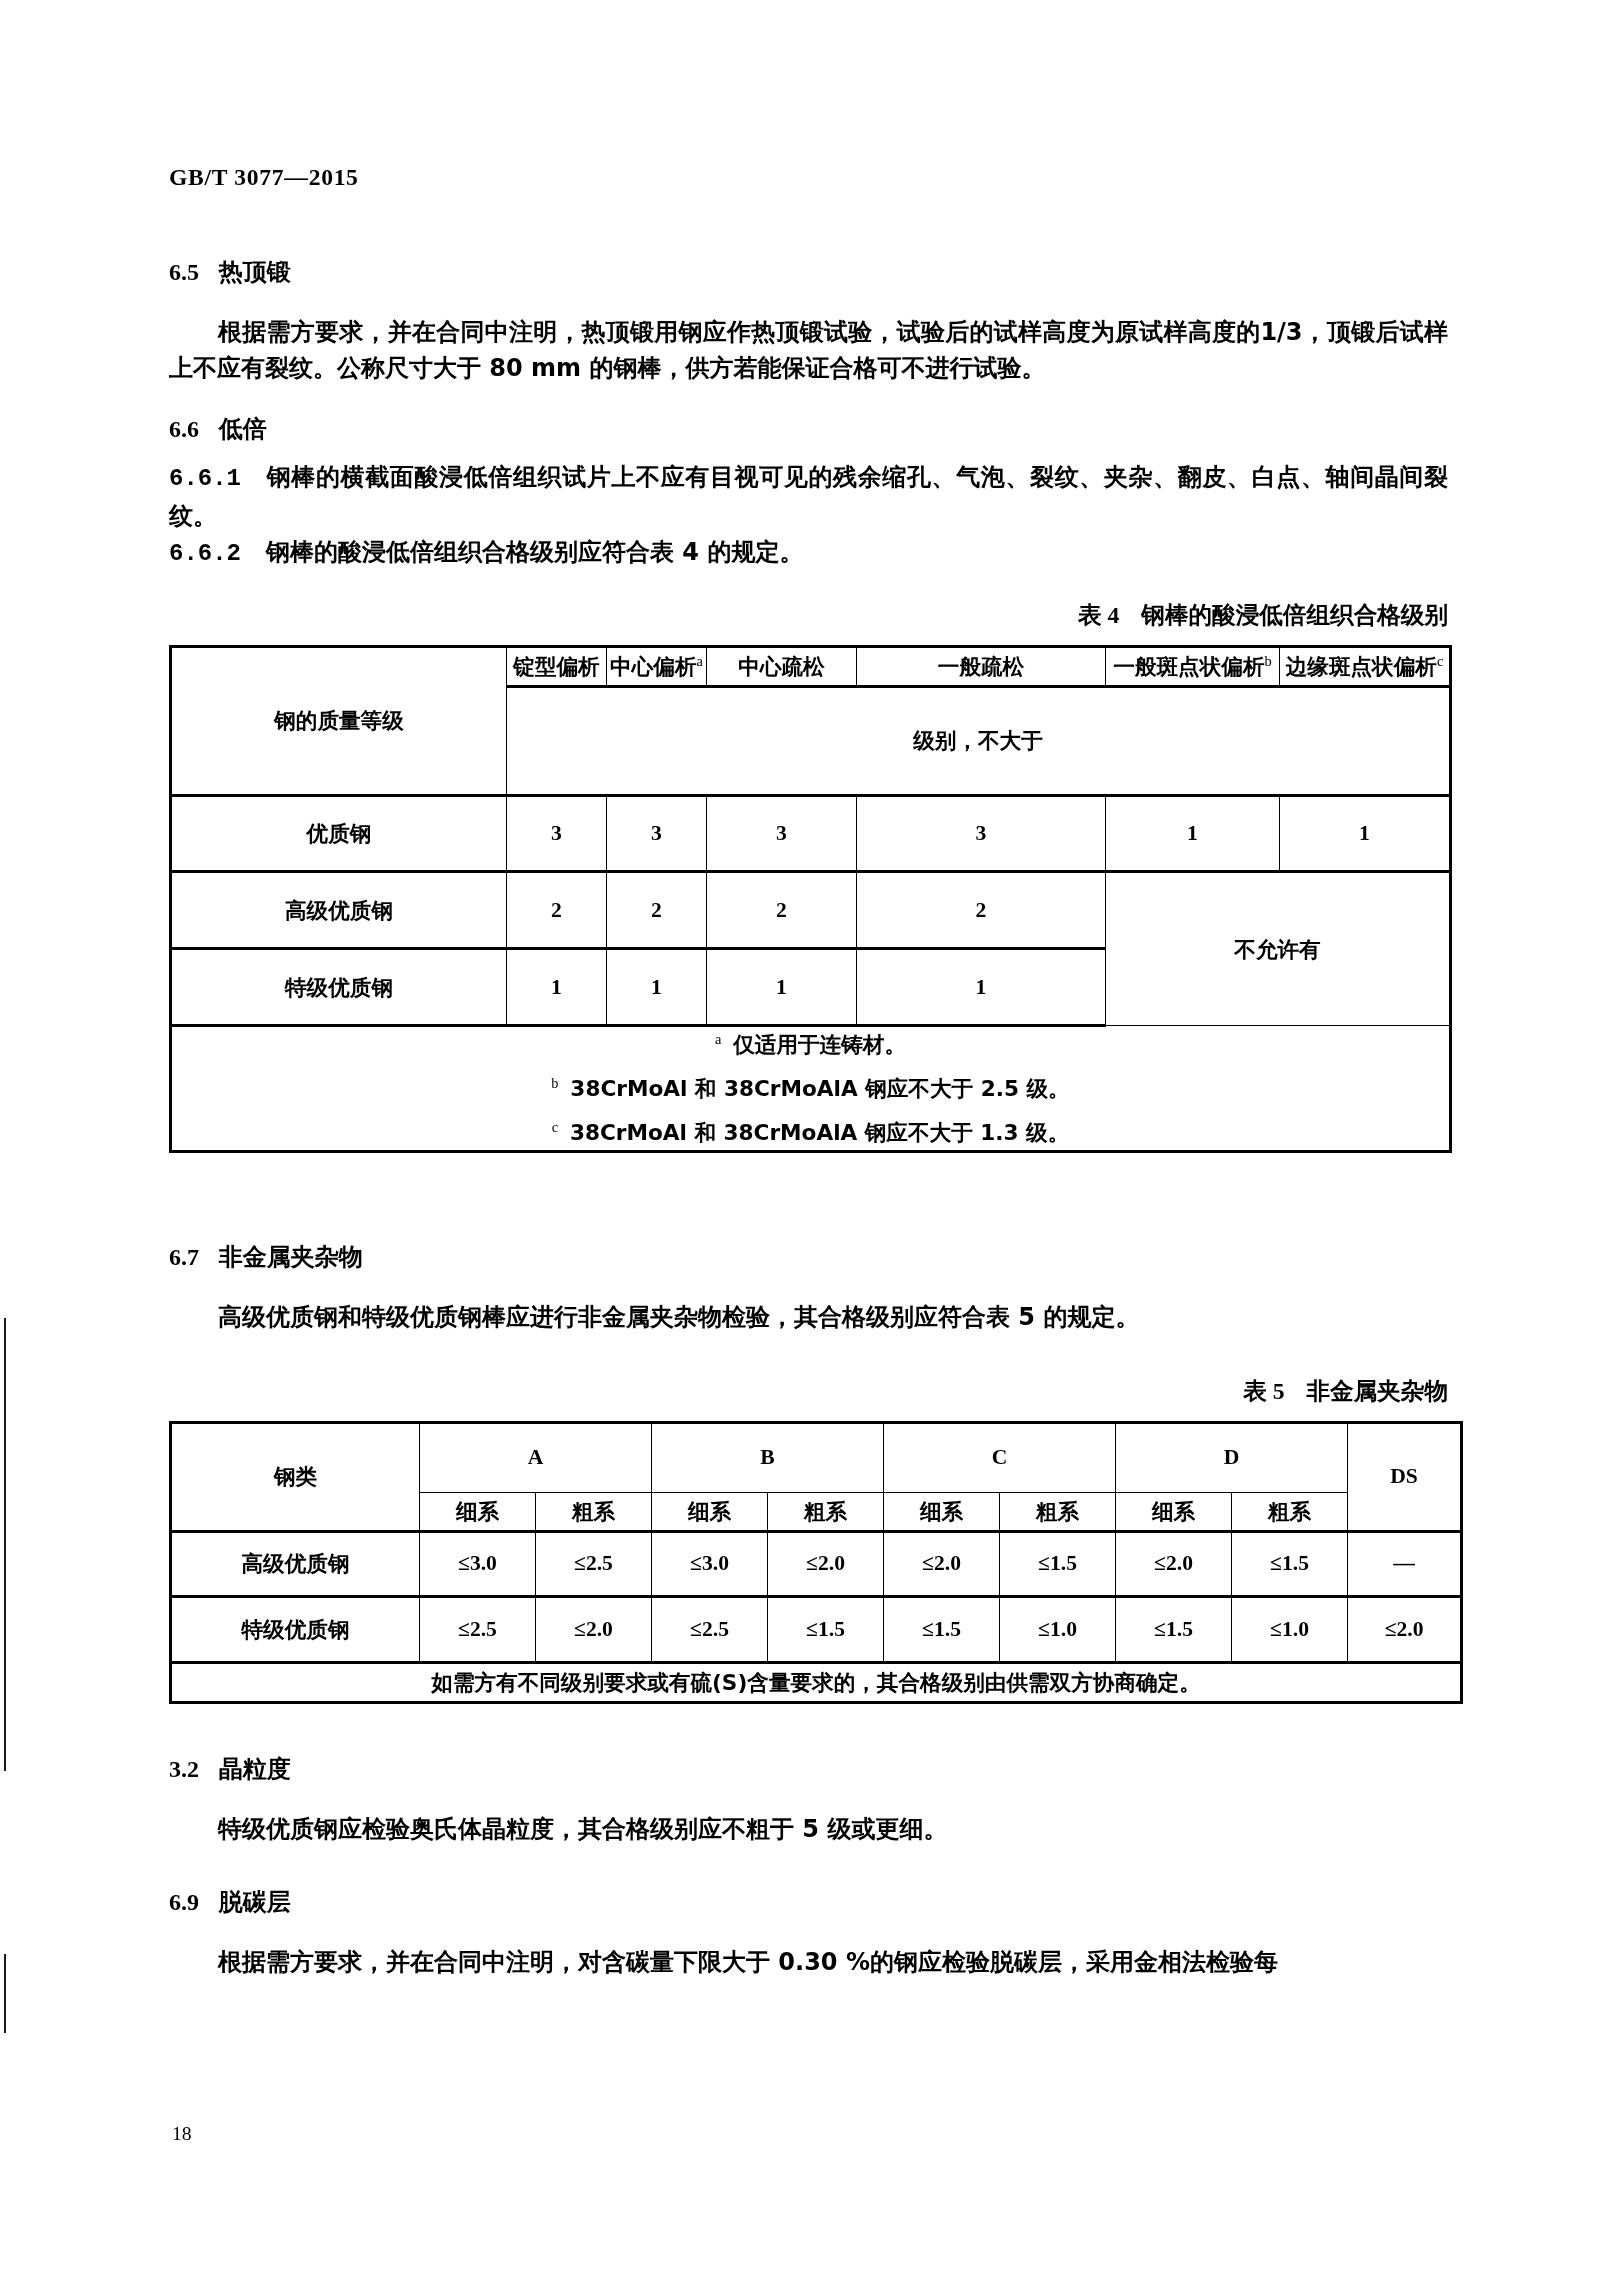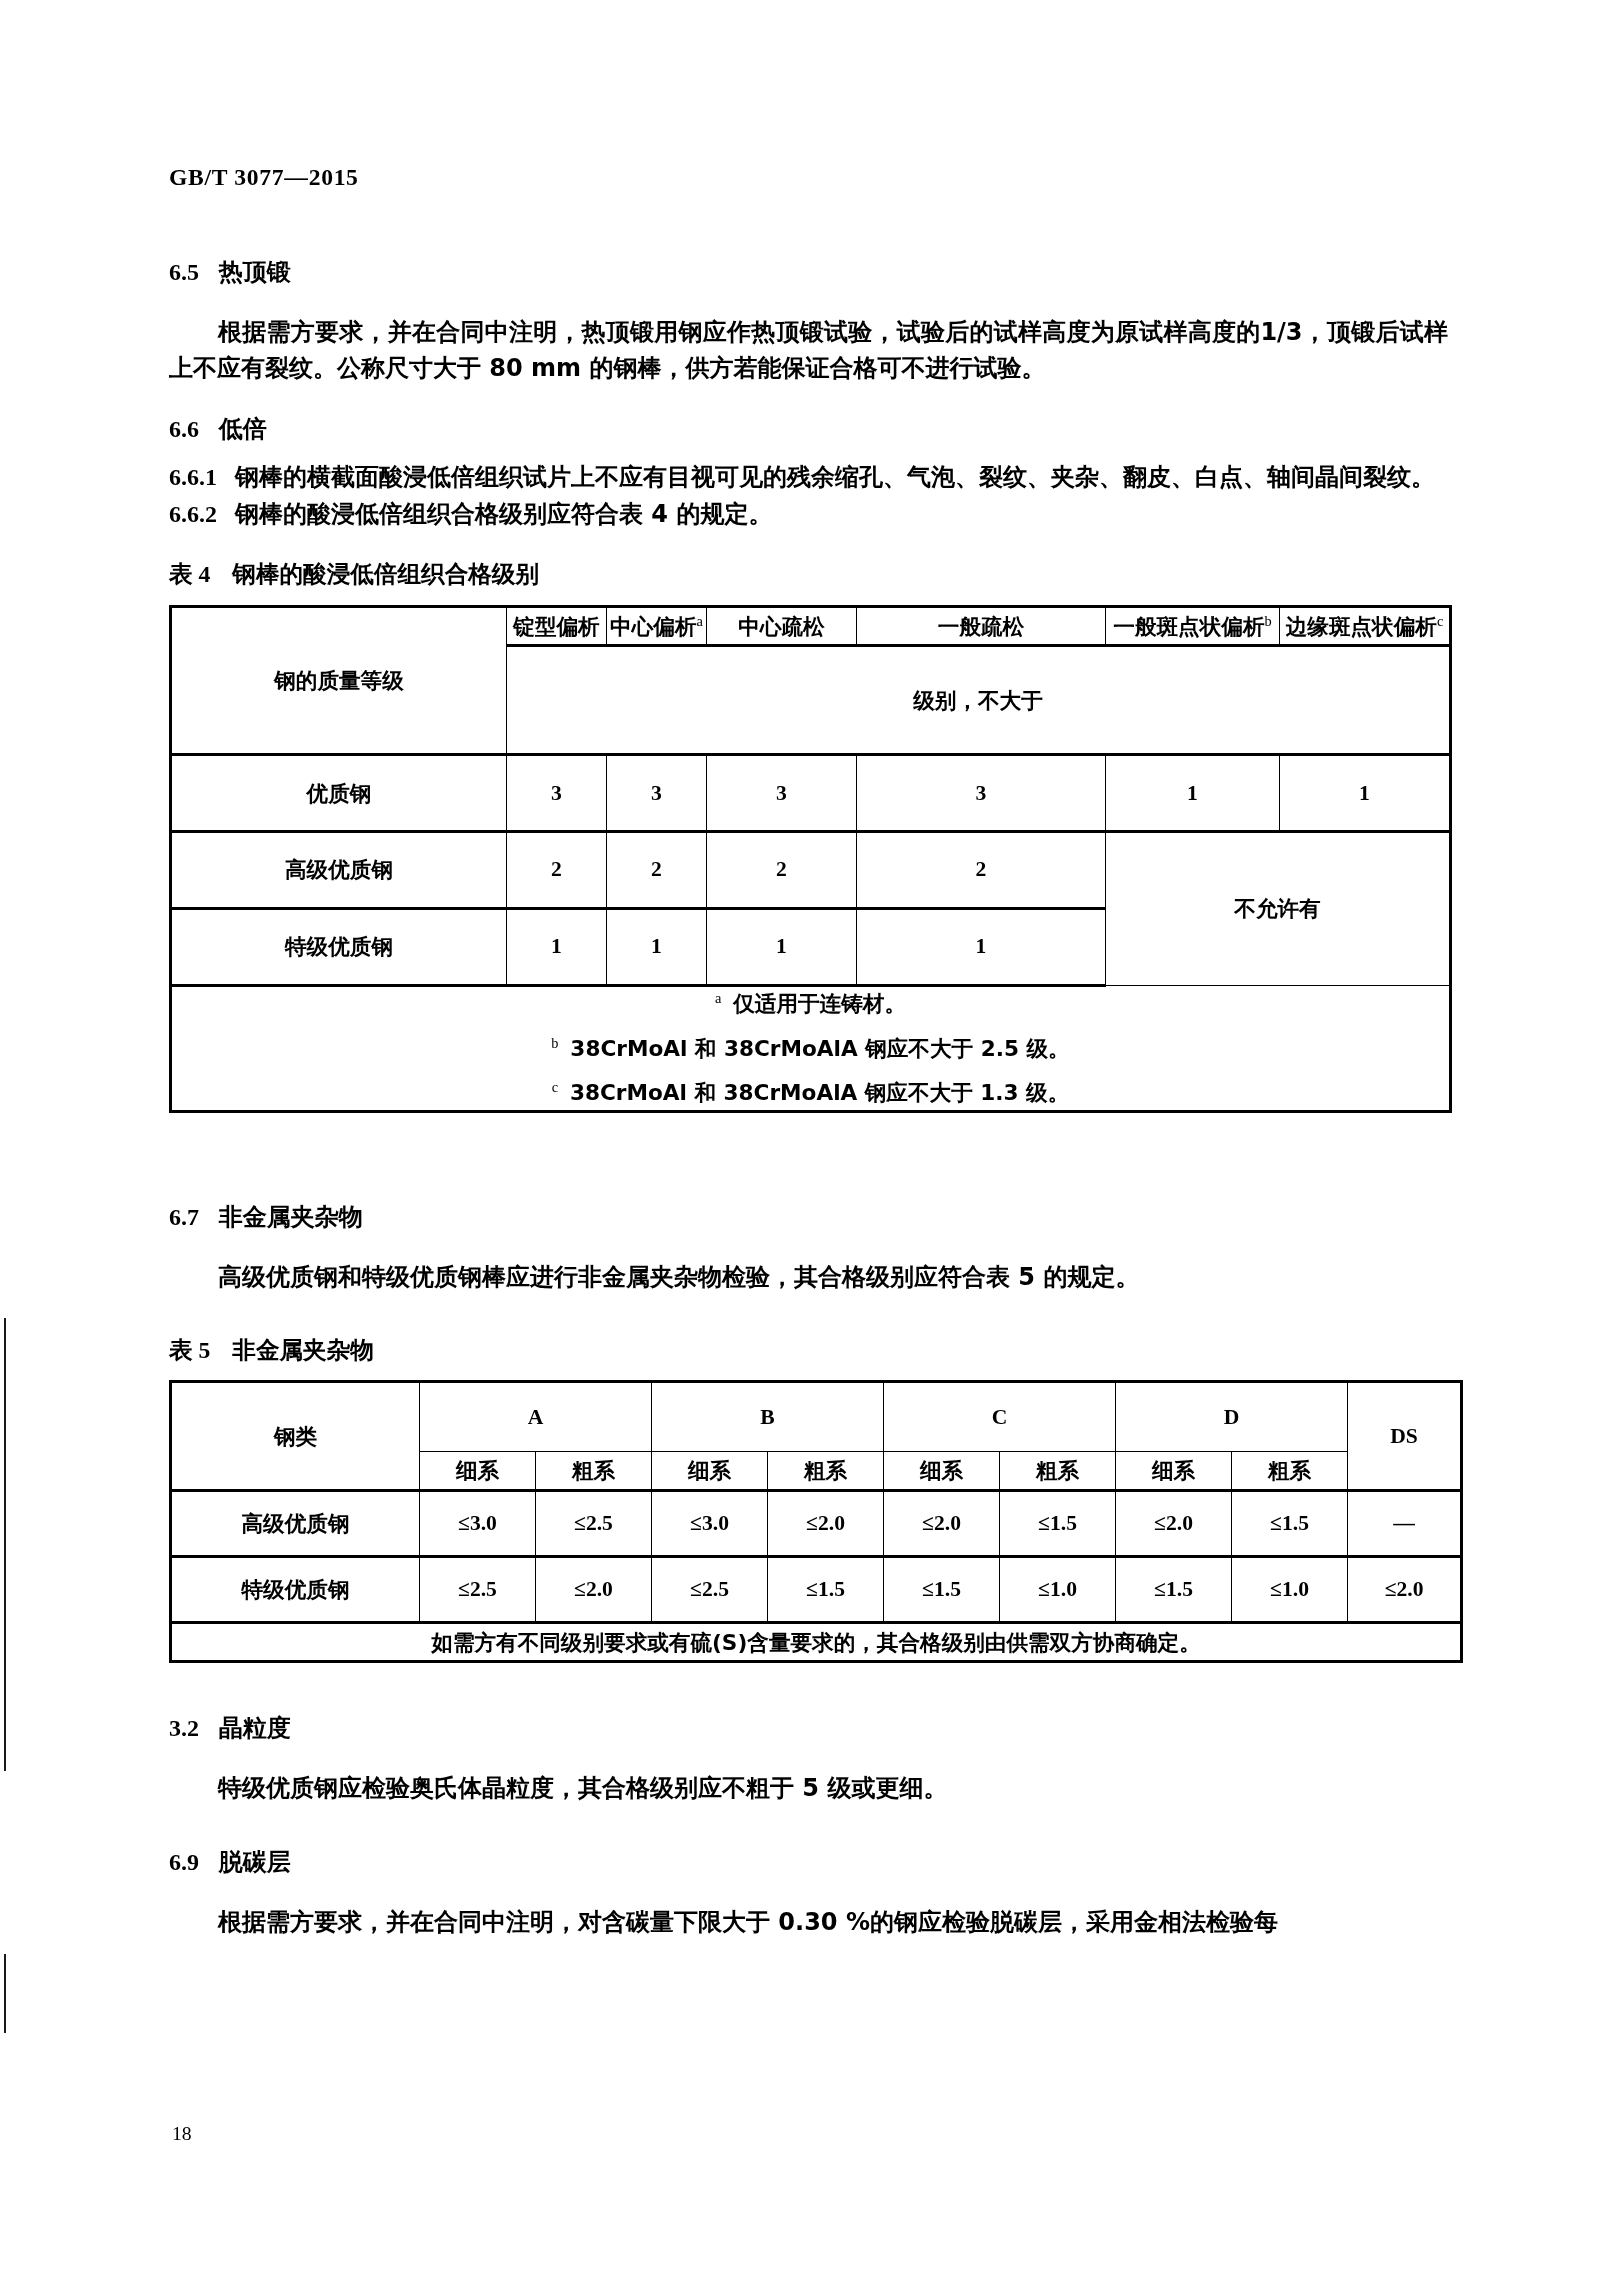--- a/index.html
+++ b/index.html
@@ -71,29 +71,29 @@
     font-size:24px;
     line-height:1.52;
     margin:0;
     text-align:justify;
     font-family:"DejaVu Sans","Liberation Sans",sans-serif;
     font-weight:bold;
   }
   p.body.indent { text-indent:49px; }
   p.subclause { font-size:24px; line-height:1.52; margin:0; font-weight:bold;
     font-family:"DejaVu Sans","Liberation Sans",sans-serif; text-align:justify; }
-  p.subclause .num { font-family:Liberation Serif, serif; margin-right:18px; }
+  p.subclause .num { font-family:Liberation Mono, monospace; margin-right:25px; }
 
   .sp-sm { height:14.4px; }
   .sp-md { height:26px; }
   .sp-lg { height:39px; }
   .sp-xl { height:49px; }
 
   .table-caption {
-    text-align:left;
+    text-align:right;
     font-size:23.6px;
     font-weight:bold;
     font-family:"DejaVu Sans","Liberation Sans",sans-serif;
     margin:0;
   }
   .table-caption .tnum { font-family:"Liberation Serif","DejaVu Serif",serif; }
   .table-caption .tname { margin-left:22px; }
 
   table.gbt {
     border-collapse:collapse;

